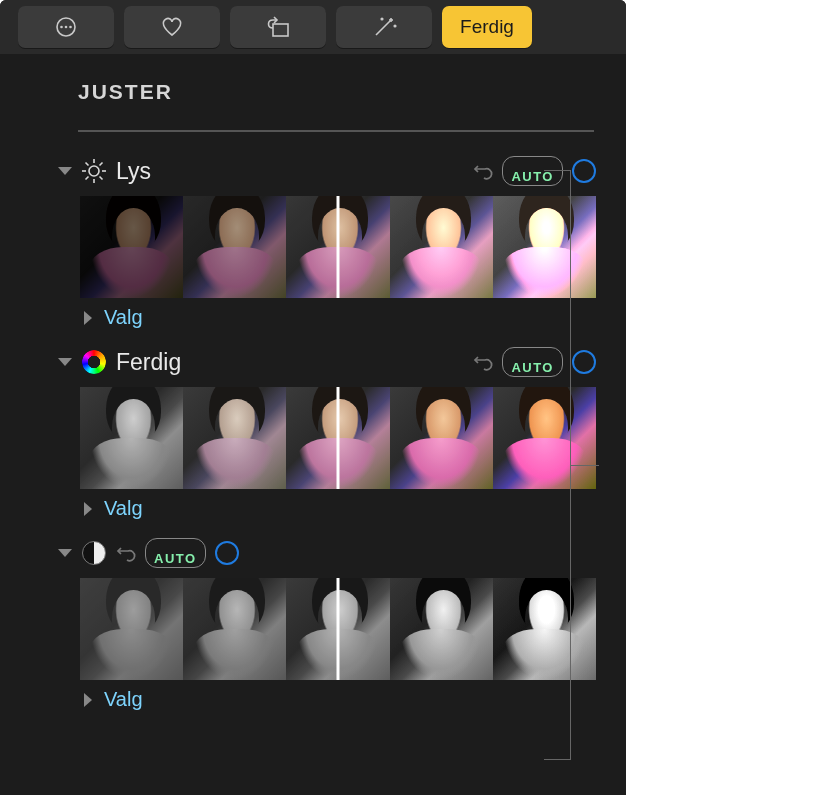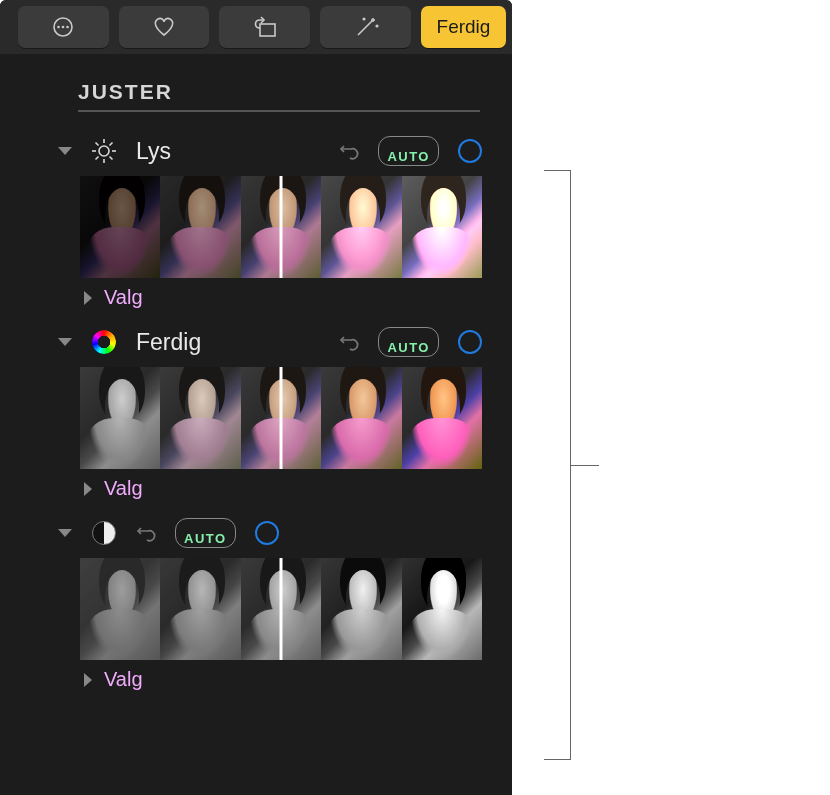--- a/index.html
+++ b/index.html
@@ -4,21 +4,21 @@
 <style>
   * { box-sizing: border-box; margin: 0; padding: 0; }
   body {
     width: 830px;
     height: 795px;
     background: #fff;
     font-family: -apple-system, "Helvetica Neue", Arial, sans-serif;
     position: relative;
   }
   .panel {
-    width: 512px;
+    width: 626px;
     height: 795px;
     background: #1c1c1c;
     color: #d8d8d8;
     position: relative;
     border-radius: 6px 6px 0 0;
   }
   .toolbar {
     display: flex;
     gap: 10px;
     padding: 6px 6px 6px 18px;
@@ -45,31 +45,31 @@
     font-weight: 500;
     width: 90px;
   }
   .content { padding: 26px 30px 0 58px; }
   .section-title {
     text-transform: uppercase;
     letter-spacing: 2px;
     font-size: 21px;
     font-weight: 600;
     color: #d6d6d6;
-    padding-bottom: 6px;
+    padding-bottom: 26px;
     border-bottom: 2px solid #555;
     margin-bottom: 24px;
     margin-left: 20px;
     margin-right: 2px;
   }
   .adj-row { margin-bottom: 10px; }
   .adj-head {
     display: flex;
     align-items: center;
-    gap: 19px;
+    gap: 9px;
     margin-bottom: 10px;
   }
   .disclosure.down {
     width: 0; height: 0;
     border-left: 7px solid transparent;
     border-right: 7px solid transparent;
     border-top: 8px solid #888;
     cursor: pointer;
     flex-shrink: 0;
   }
@@ -162,21 +162,21 @@
     background: #fff;
     left: 50%;
     transform: translateX(-50%);
   }
   .options-row {
     display: flex;
     align-items: center;
     gap: 12px;
     margin-left: 24px;
     margin-bottom: 18px;
-    color: #f0abfc;
+    color: #7dd3fc;
     font-size: 20px;
   }
   
   .sun-icon svg { stroke:#d8d8d8; }
   .color-ring {
     width:24px;height:24px;border-radius:50%;
     background: conic-gradient(red,orange,yellow,lime,cyan,blue,magenta,red);
     -webkit-mask: radial-gradient(circle, transparent 6px, #000 6.5px);
             mask: radial-gradient(circle, transparent 6px, #000 6.5px);
   }

